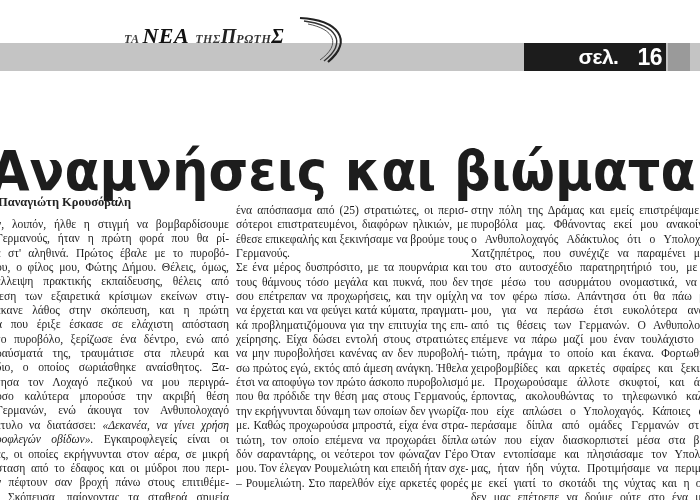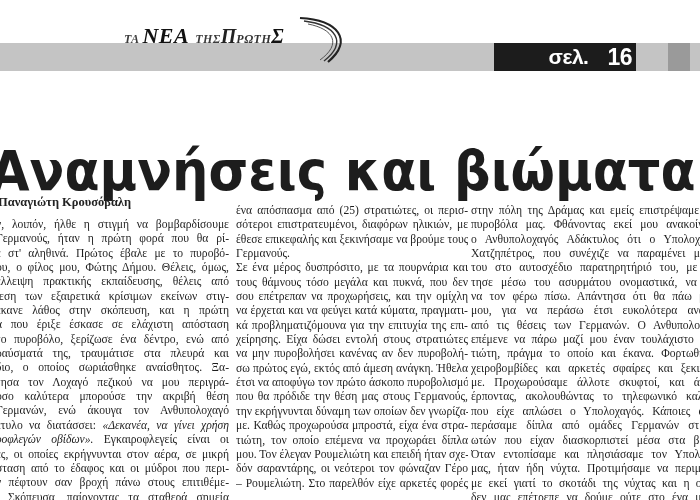--- a/index.html
+++ b/index.html
@@ -18,21 +18,21 @@
       display: flex; align-items: baseline; white-space: nowrap;
       font-family: "Liberation Serif", "DejaVu Serif", serif; font-style: italic; font-weight: bold;
     }
     .logo .sm { font-size: 12px; color: #3c3c3c; letter-spacing: 0.5px; }
     .logo .big { font-size: 22px; color: #111; margin: 0 6px 0 3px; letter-spacing: 0.5px; font-family: Liberation Serif, serif; }
     .logo .pi { font-size: 20px; color: #222; }
     .logo .tiny { font-size: 12px; color: #333; letter-spacing: 0.5px; }
     .logo .sigma { font-size: 20px; color: #111; }
     .swoosh { position: absolute; left: 298px; top: 16px; width: 60px; height: 50px; }
     .page-box {
-      position: absolute; left: 494px; top: 43px; width: 142px; height: 28px;
+      position: absolute; left: 524px; top: 43px; width: 142px; height: 28px;
       background: #1c1c1c; color: #ffffff;
       font-family: "Liberation Sans", "DejaVu Sans", sans-serif; font-weight: bold;
       display: flex; align-items: center; justify-content: flex-end; padding-right: 4px;
       box-sizing: border-box; font-size: 21px; letter-spacing: -0.5px;
     }
     .page-box .num { font-size: 23px; margin-left: 19px; }
     .page-tab {
       position: absolute; left: 668px; top: 43px; width: 22px; height: 28px; background: #9a9a9a;
     }
     .headline {
@@ -122,22 +122,22 @@
   <p>να έρχεται και να φεύγει κατά κύματα, πραγματι-</p>
   <p>κά προβληματιζόμουνα για την επιτυχία της επι-</p>
   <p>χείρησης. Είχα δώσει εντολή στους στρατιώτες</p>
   <p>να μην πυροβολήσει κανένας αν δεν πυροβολή-</p>
   <p>σω πρώτος εγώ, εκτός από άμεση ανάγκη. Ήθελα</p>
   <p>έτσι να αποφύγω τον πρώτο άσκοπο πυροβολισμό</p>
   <p>που θα πρόδιδε την θέση μας στους Γερμανούς,</p>
   <p>την εκρήγνυνται δύναμη των οποίων δεν γνωρίζα-</p>
   <p>με. Καθώς προχωρούσα μπροστά, είχα ένα στρα-</p>
   <p>τιώτη, τον οποίο επέμενα να προχωράει δίπλα</p>
+  <p>δόν σαραντάρης, οι νεότεροι τον φώναζαν Γέρο</p>
   <p>μου. Τον έλεγαν Ρουμελιώτη και επειδή ήταν σχε-</p>
-  <p>δόν σαραντάρης, οι νεότεροι τον φώναζαν Γέρο</p>
   <p>– Ρουμελιώτη. Στο παρελθόν είχε αρκετές φορές</p>
 
 </div>
 
 <div class="col col3">
   <p>στην πόλη της Δράμας και εμείς επιστρέψαμε σ</p>
   <p>πυροβόλα μας. Φθάνοντας εκεί μου ανακοίνω</p>
   <p>ο Ανθυπολοχαγός Αδάκτυλος ότι ο Υπολοχαγ</p>
   <p>Χατζηπέτρος, που συνέχιζε να παραμένει μόν</p>
   <p>του στο αυτοσχέδιο παρατηρητήριό του, με κ</p>

